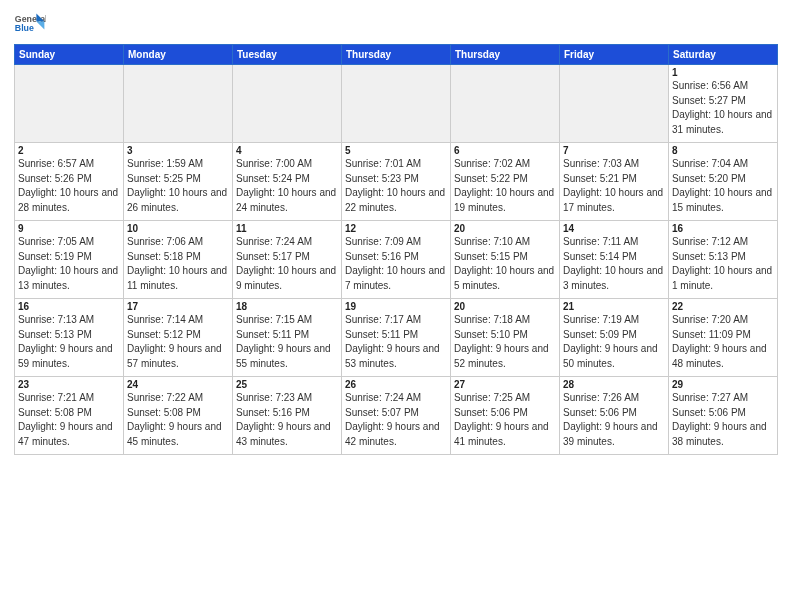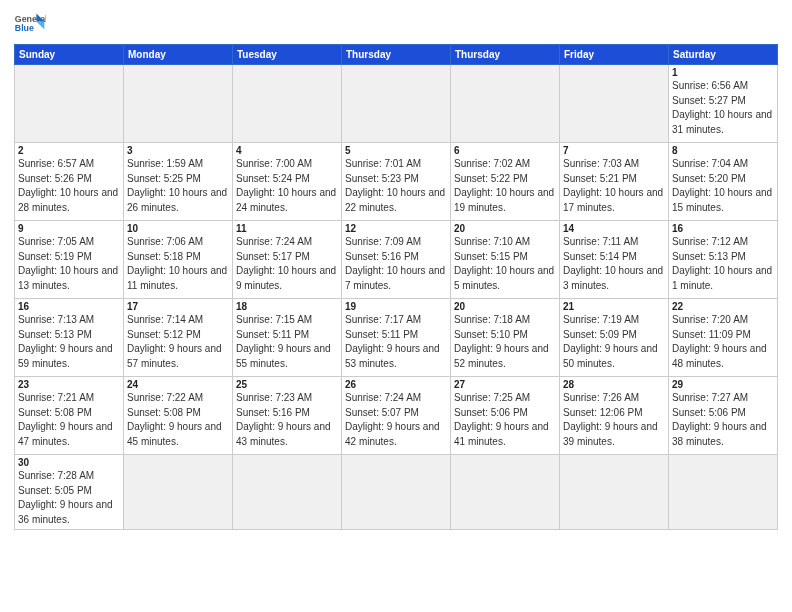--- a/index.html
+++ b/index.html
@@ -316,42 +316,27 @@
           <td>
             <span class="day-number">27</span>
             <div class="day-info">Sunrise: 7:25 AM
 Sunset: 5:06 PM
 Daylight: 9 hours
 and 41 minutes.</div>
           </td>
           <td>
             <span class="day-number">28</span>
             <div class="day-info">Sunrise: 7:26 AM
-Sunset: 12:06 PM
+Sunset: 5:06 PM
 Daylight: 9 hours
 and 39 minutes.</div>
           </td>
           <td>
             <span class="day-number">29</span>
             <div class="day-info">Sunrise: 7:27 AM
 Sunset: 5:06 PM
 Daylight: 9 hours
 and 38 minutes.</div>
           </td>
-        </tr>
-        <tr class="last-row">
-          <td>
-            <span class="day-number">30</span>
-            <div class="day-info">Sunrise: 7:28 AM
-Sunset: 5:05 PM
-Daylight: 9 hours
-and 36 minutes.</div>
-          </td>
-          <td class="empty"></td>
-          <td class="empty"></td>
-          <td class="empty"></td>
-          <td class="empty"></td>
-          <td class="empty"></td>
-          <td class="empty"></td>
         </tr>
       </tbody>
   </table>
 </div>
 
 </body></html>

